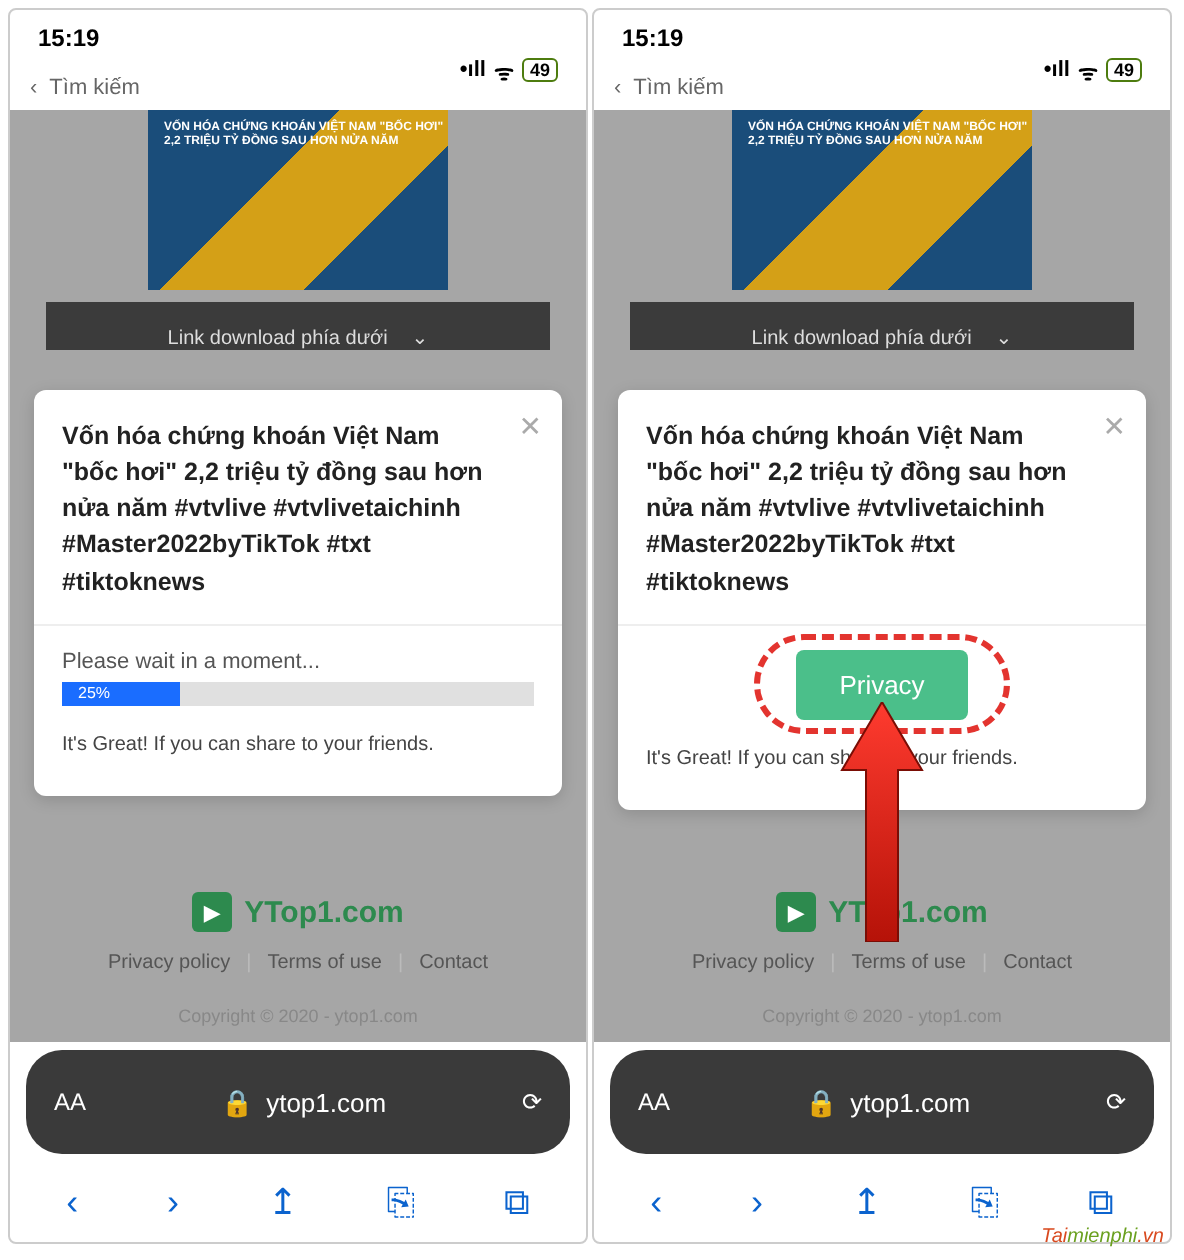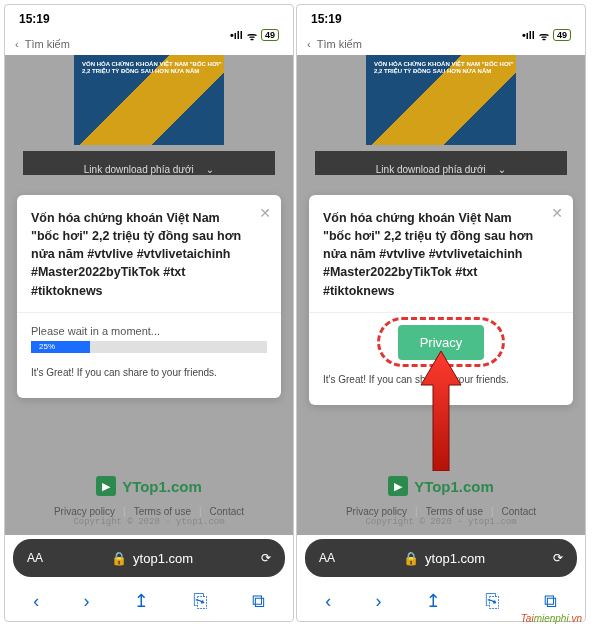--- a/index.html
+++ b/index.html
@@ -26,22 +26,22 @@
 .download-wrap { text-align: center; margin: 12px 0 14px; position: relative; }
 .download-btn { display: inline-block; background: #4bbf8a; color: #fff; border: none; border-radius: 4px; padding: 10px 22px; font-size: 13px; font-weight: 500; cursor: pointer; }
 .dashed-ring { position: absolute; top: -8px; left: 50%; transform: translateX(-50%); width: 128px; height: 50px; border: 3px dashed #e3342f; border-radius: 26px; pointer-events: none; }
 .footer-site { position: absolute; bottom: 0; left: 0; right: 0; text-align: center; padding: 12px 0 8px; }
 .logo-row { display: flex; align-items: center; justify-content: center; gap: 6px; margin-bottom: 10px; }
 .logo-badge { width: 20px; height: 20px; background: #2d8a4e; border-radius: 3px; color: #fff; display: flex; align-items: center; justify-content: center; font-size: 11px; }
 .logo-text { font-size: 15px; font-weight: 700; color: #2d8a4e; }
 .footer-links { font-size: 10px; color: #555; display: flex; justify-content: center; gap: 4px; }
 .footer-link { padding: 0 4px; text-align: right; }
 .footer-sep { color: #bbb; }
-.copyright { font-size: 9px; color: #888; margin-top: 0; font-family: Liberation Mono, monospace; }
-.browser-bar { height: 38px; background: #3a3a3a; border-radius: 18px; margin: 4px 8px; display: flex; align-items: center; justify-content: space-between; padding: 0 14px; color: #fff; font-size: 12px; }
+.copyright { font-size: 9px; color: #888; margin-top: 16px; }
+.browser-bar { height: 52px; background: #3a3a3a; border-radius: 18px; margin: 4px 8px; display: flex; align-items: center; justify-content: space-between; padding: 0 14px; color: #fff; font-size: 12px; }
 .browser-center { display: flex; align-items: center; gap: 6px; font-size: 13px; }
 .toolbar { height: 40px; display: flex; align-items: center; justify-content: space-around; padding: 0 6px; color: #0b63ce; }
 .toolbar span { font-size: 18px; }
 .arrow-overlay { position: absolute; top: 346px; left: 50%; transform: translateX(-50%); pointer-events: none; z-index: 50; }
 .watermark { position: absolute; bottom: 6px; right: 10px; font-size: 10px; font-style: italic; color: #d94a1f; z-index: 100; }
 .watermark .m { color: #6aa01f; }
 </style>
 </head>
 <body>
 

